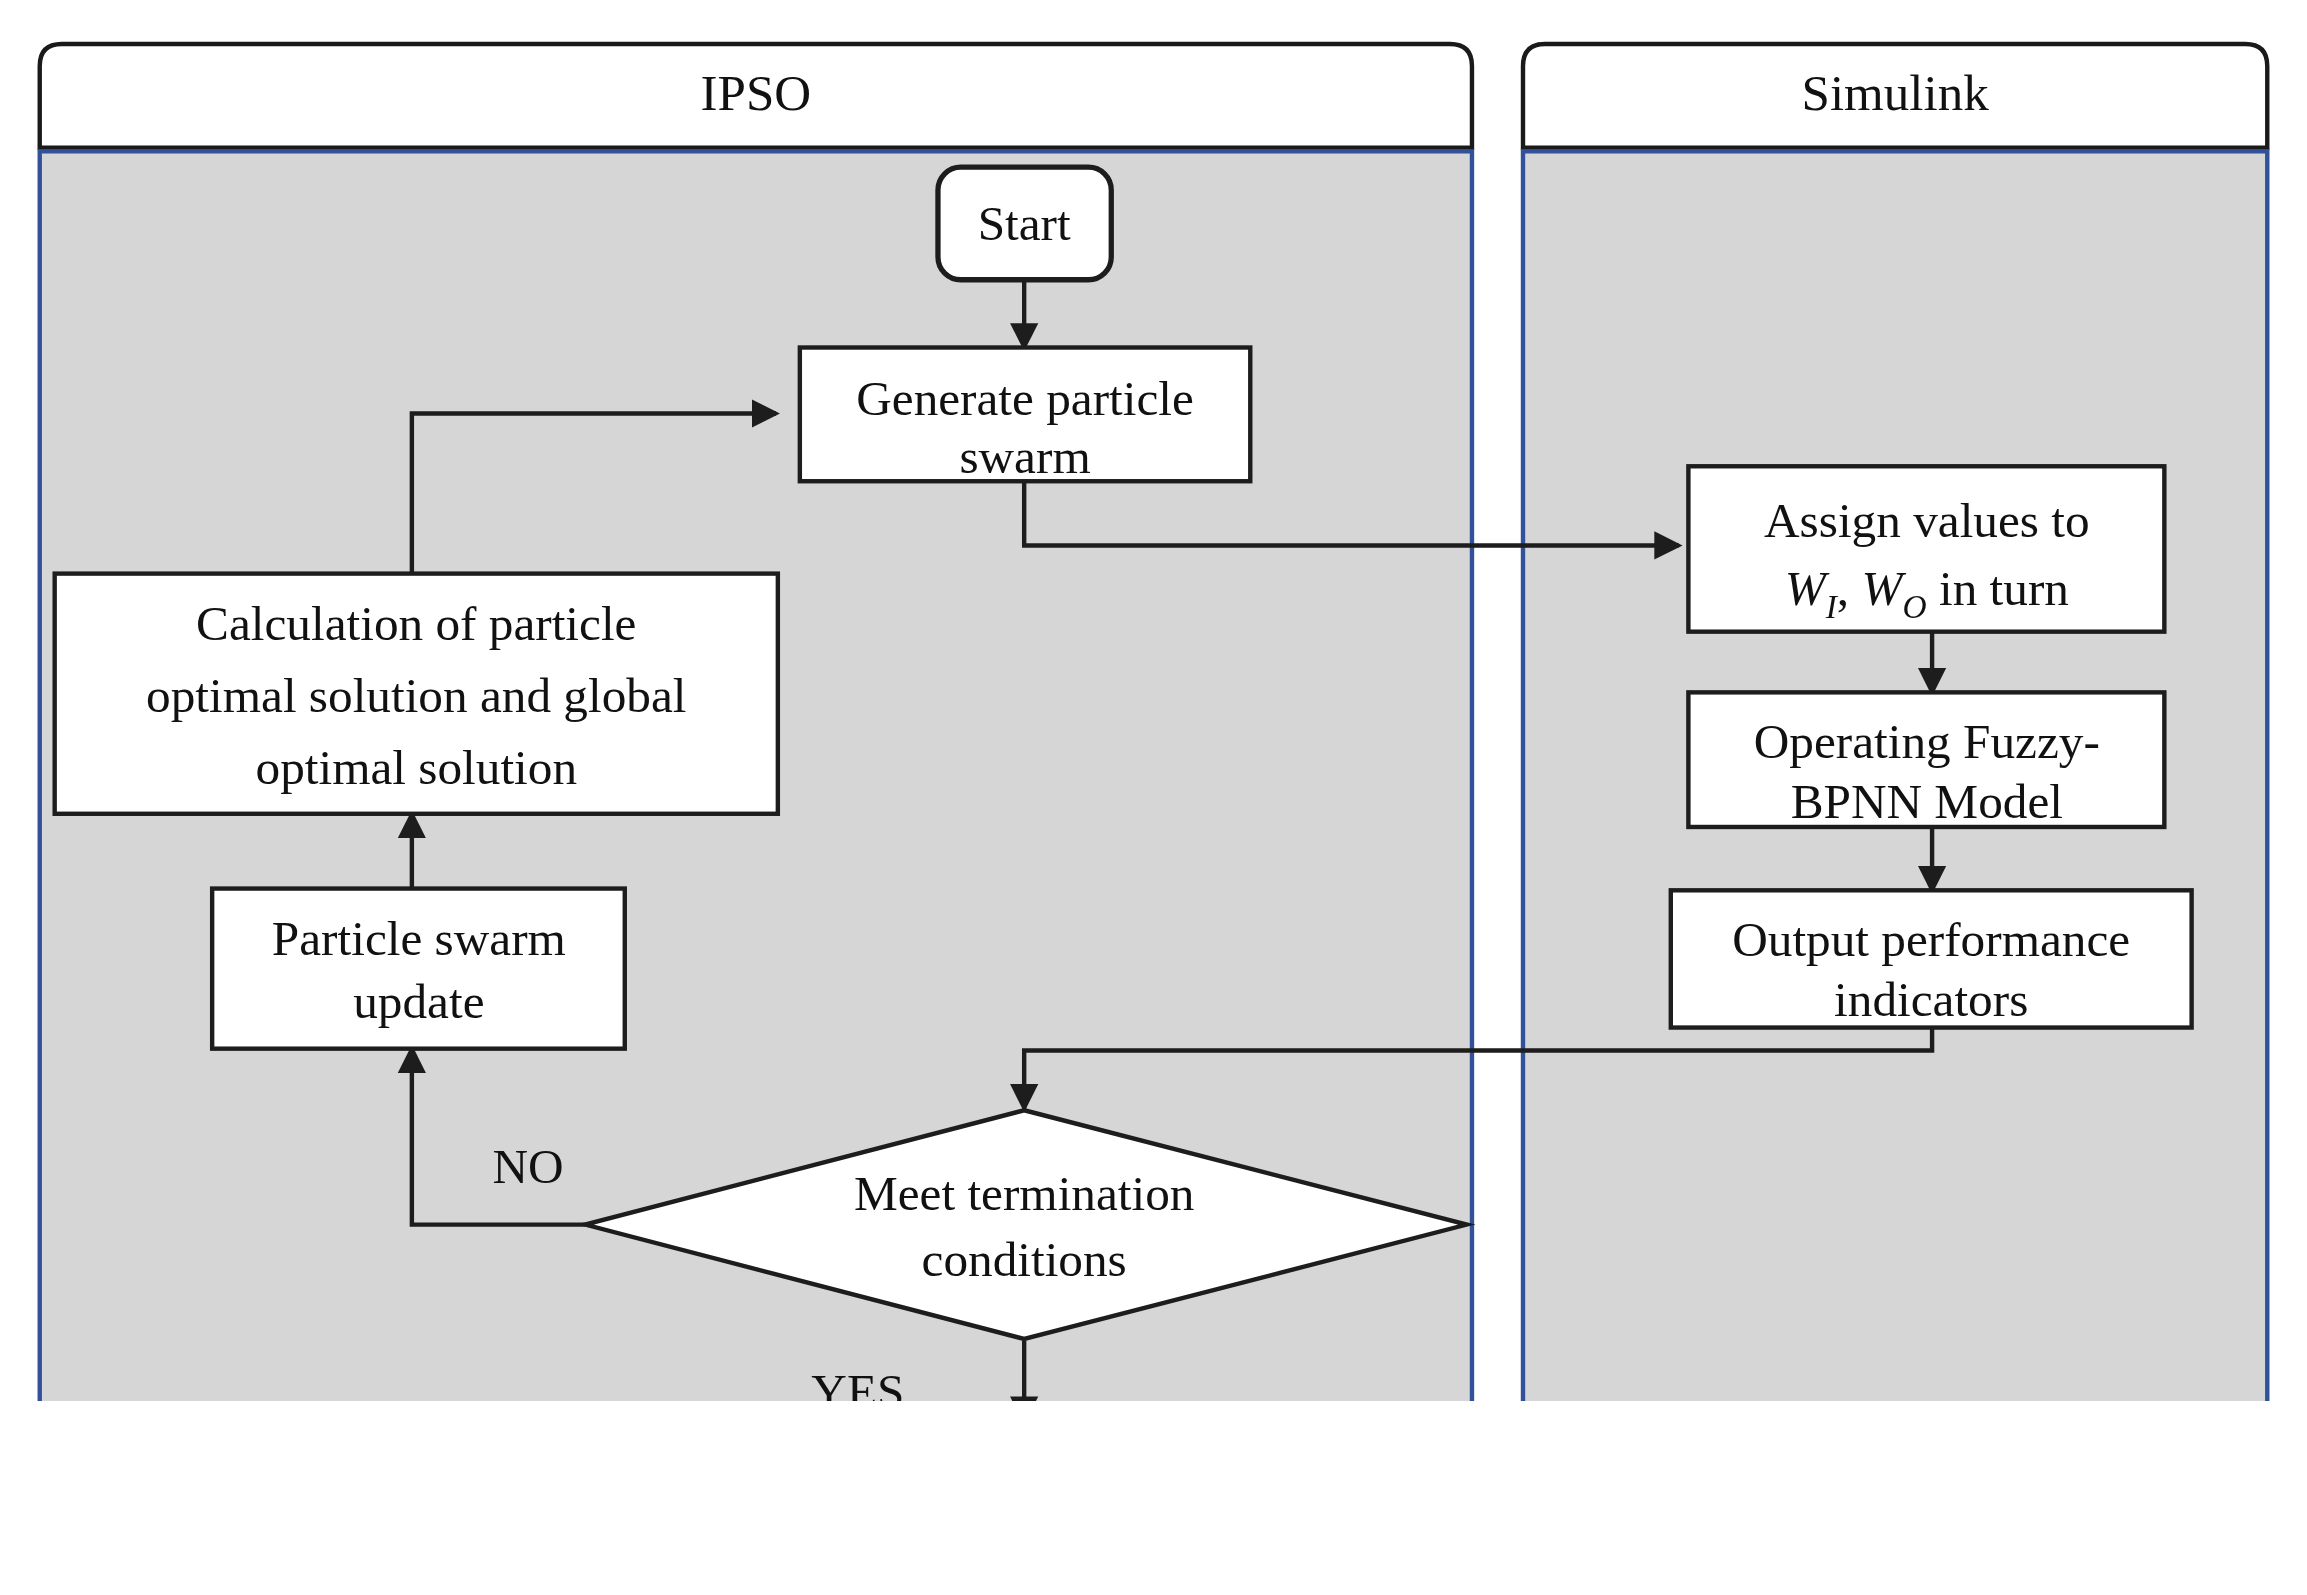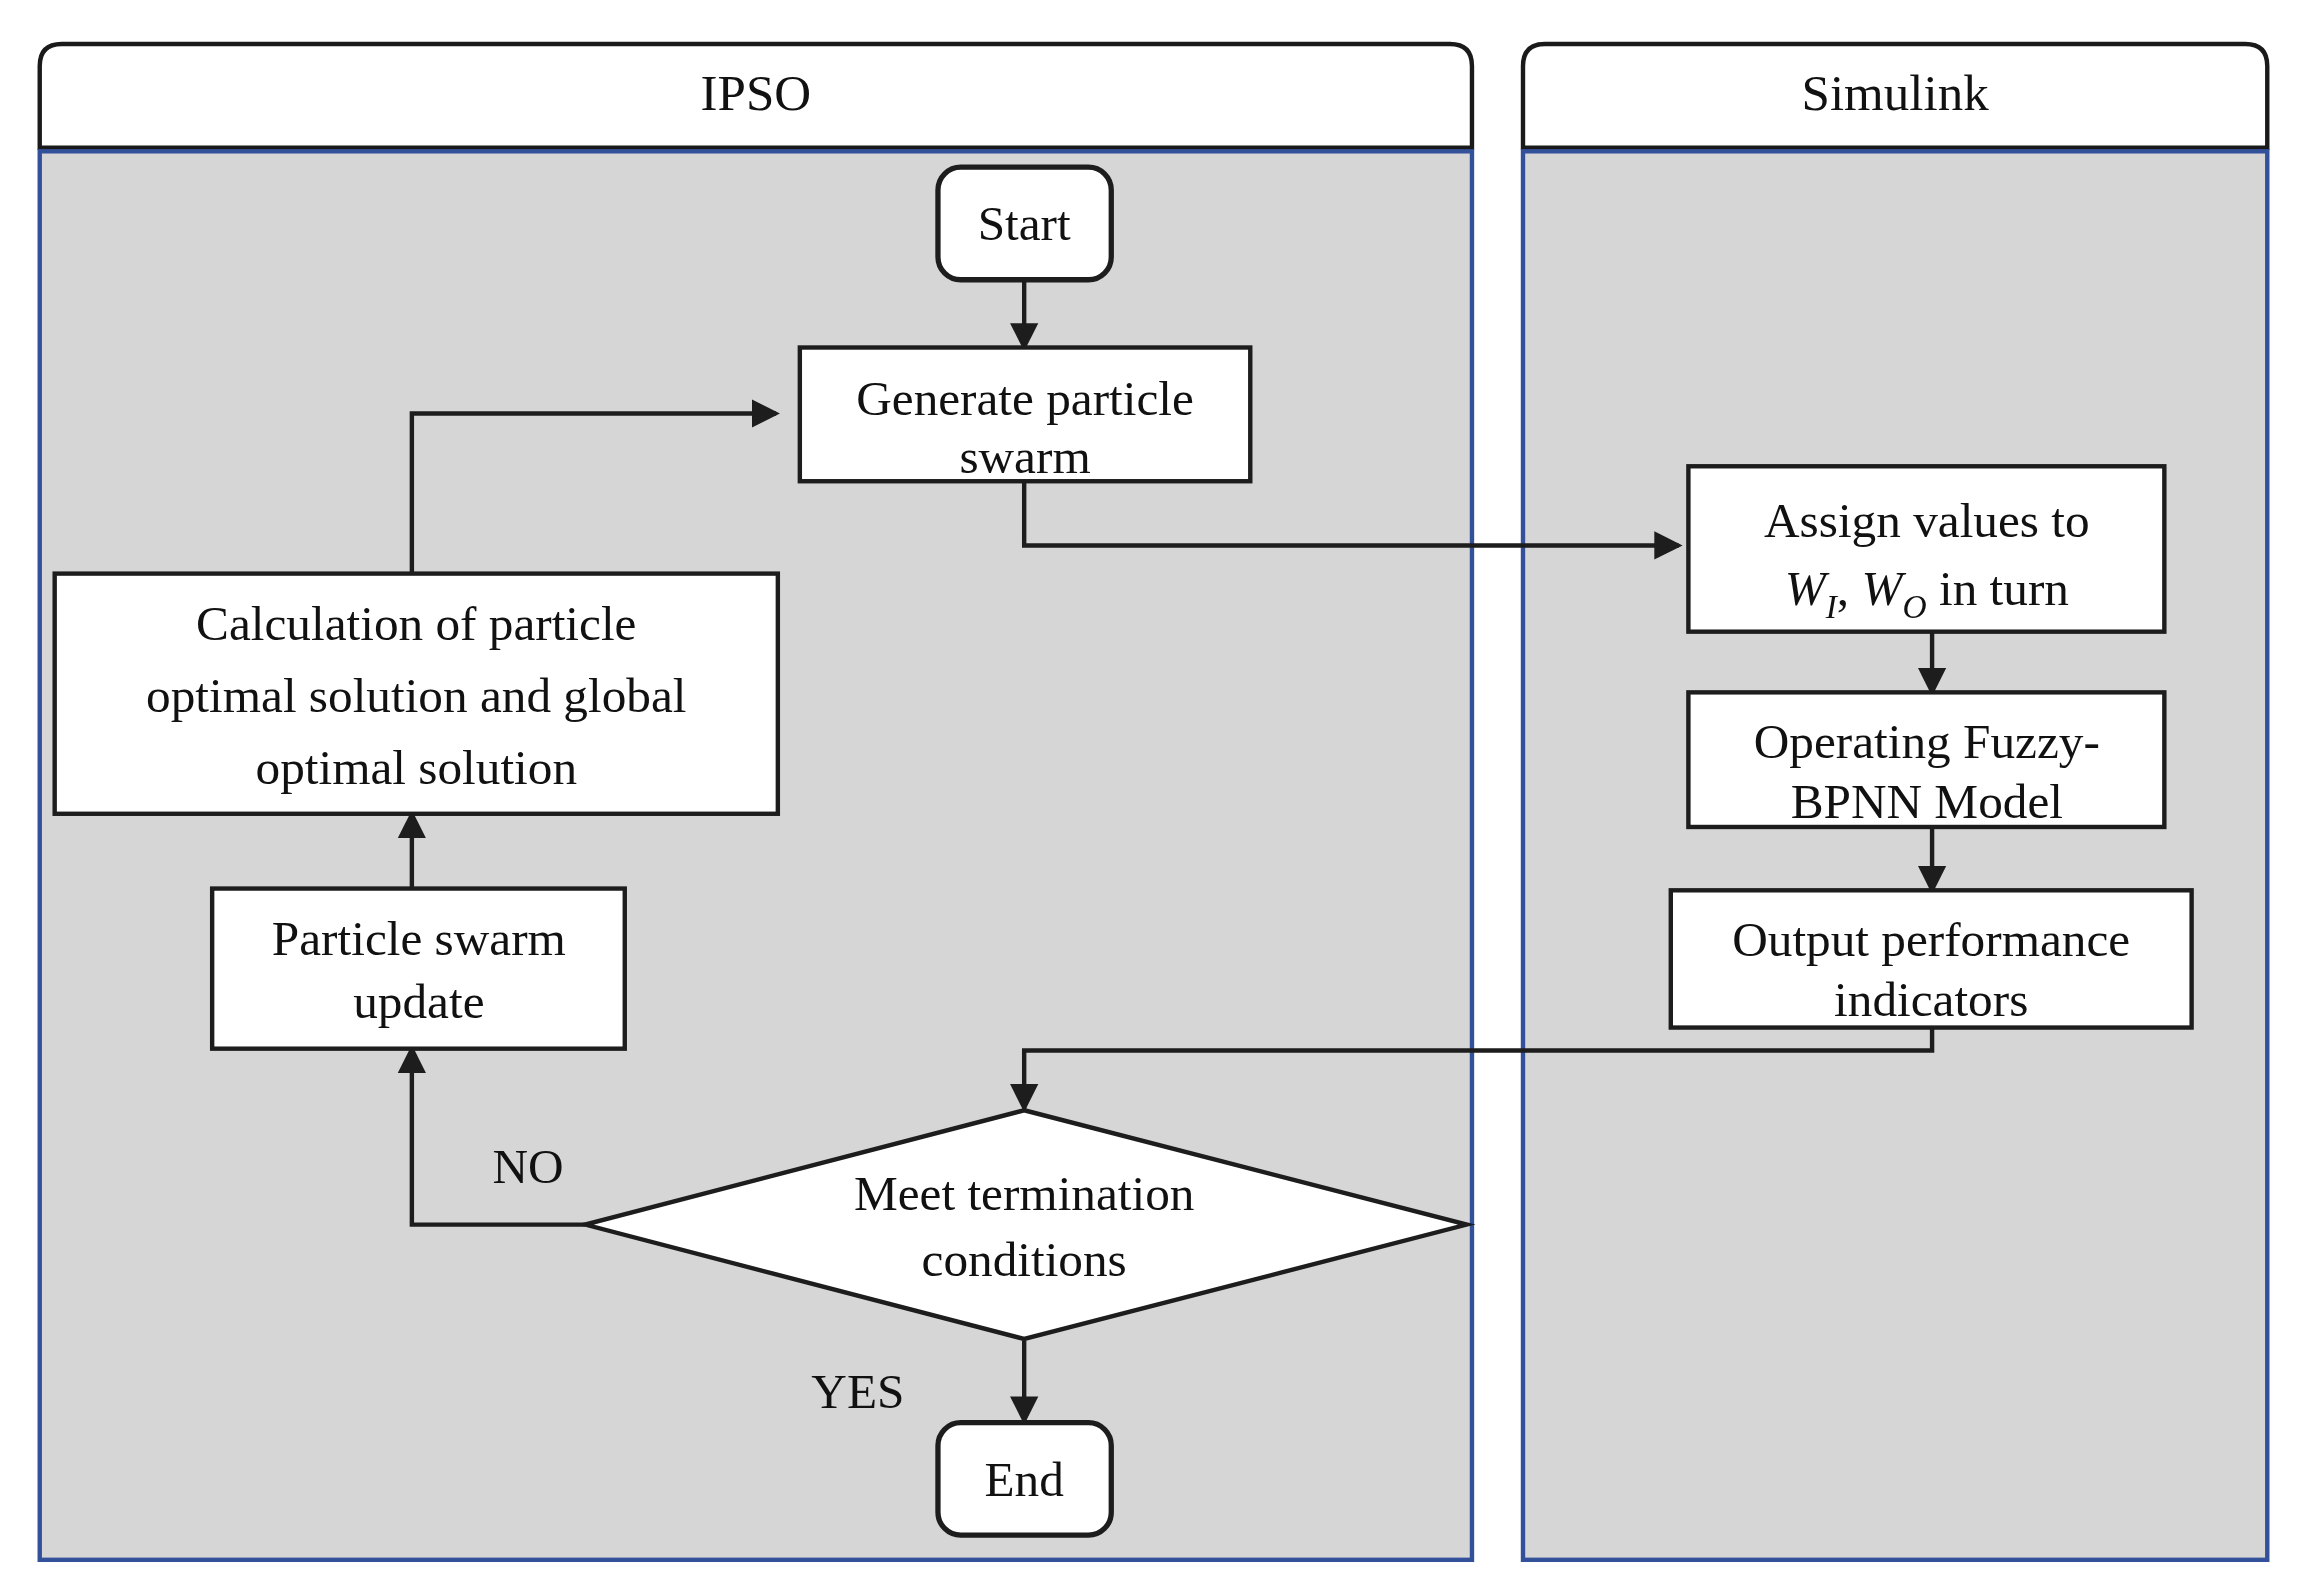--- a/index.html
+++ b/index.html
@@ -1,17 +1,17 @@
 <!DOCTYPE html>
 <html style="font-size:14px"><head>
 <meta charset="utf-8">
 <style>
   html,body{margin:0;padding:0;background:#ffffff;}
   body{font-family:"Liberation Serif","DejaVu Serif",serif;}
-  #stage{position:relative;width:2307px;height:1595px;background:#ffffff;overflow:hidden;}
+  #stage{position:relative;width:2307px;height:1401px;background:#ffffff;overflow:hidden;}
   svg{position:absolute;left:0;top:0;width:2307px;height:1595px;}
   .panel-head{fill:#ffffff;stroke:#1a1a1a;stroke-width:5;}
   .panel-body{fill:#d6d6d6;stroke:#33519b;stroke-width:5;}
   .node-rect{fill:#ffffff;stroke:#1d1d1d;stroke-width:5;}
   .node-round{fill:#ffffff;stroke:#1d1d1d;stroke-width:6;}
   .node-diamond{fill:#ffffff;stroke:#1d1d1d;stroke-width:5;}
   .edge{fill:none;stroke:#1d1d1d;stroke-width:5;}
   .lbl{font-family:"Liberation Serif","DejaVu Serif",serif;fill:#111111;}
   .panel-title{font-size:58px;text-anchor:middle;dominant-baseline:middle;}
   .node-txt{font-size:56px;text-anchor:middle;}

